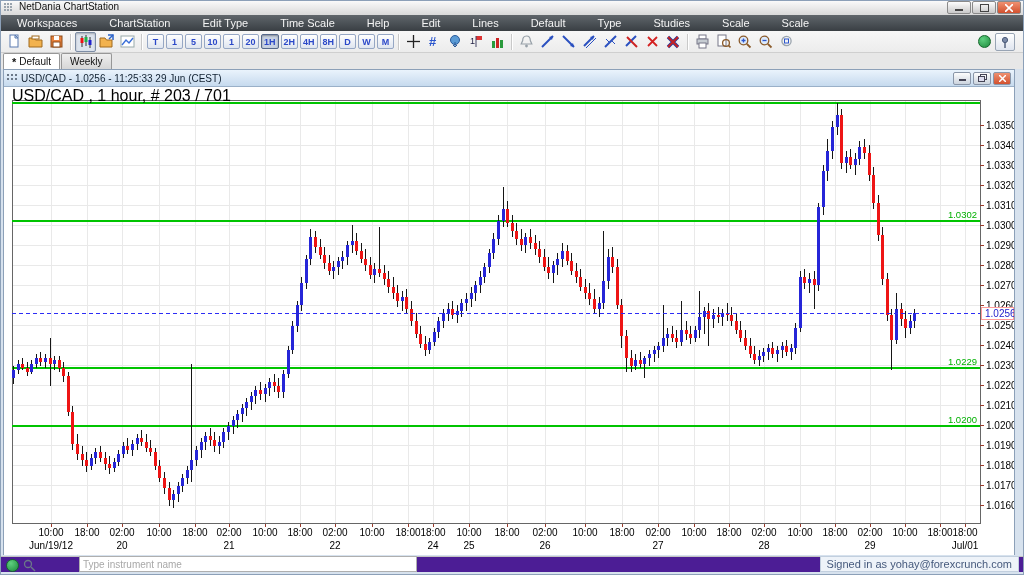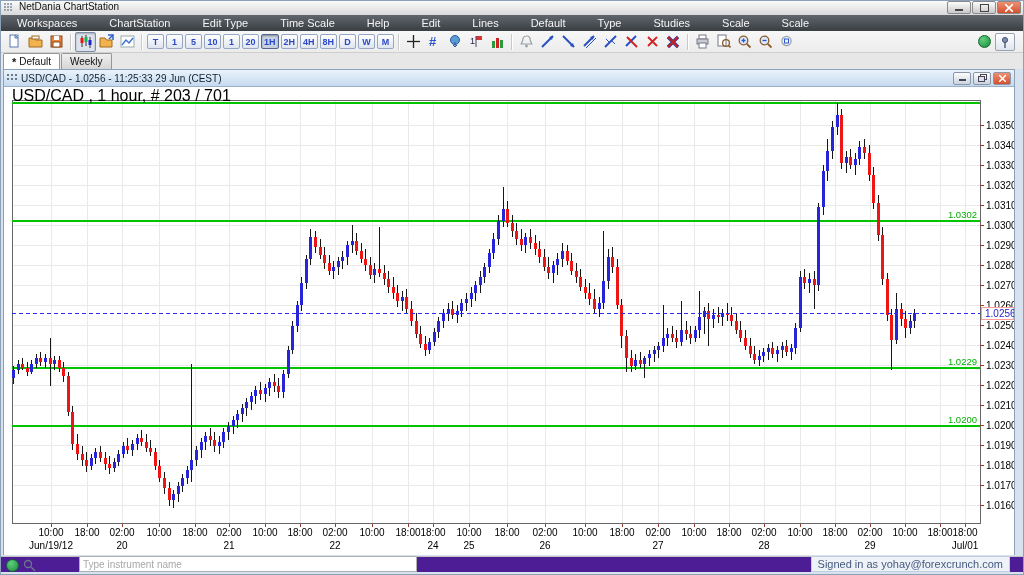--- a/index.html
+++ b/index.html
@@ -62,21 +62,21 @@
 
   
   .statusbar{position:absolute;left:0;top:555px;width:100%;height:16px;background:#4c1d95;
     border-top:1px solid #c4c4c4;display:flex;align-items:flex-end;box-sizing:border-box;}
   .sdot{width:11px;height:11px;border-radius:50%;margin:0 4px 0 5px;
     background:radial-gradient(circle at 35% 30%,#5fd080,#1e8a3c);border:1px solid #14672b;}
   .search-wrap{display:flex;align-items:center;}
   .instrument-input{position:absolute;left:78px;width:330px;height:14px;border:1px solid #afafaf;
     font-size:10px;padding:0 3px;color:#333;background:#fff;}
   .instrument-input::placeholder{color:#a8a8a8;}
-  .signedin{margin-left:auto;margin-right:13px;font-size:11px;color:#45597c;background:#eef3f9;
+  .signedin{margin-left:auto;margin-right:4px;font-size:11px;color:#45597c;background:#eef3f9;
     border:1px solid #c2cfde;padding:1px 6px;}
 </style>
 </head>
 <body>
 
 <div class="app">
 
   <div class="titlebar">
     <span class="app-icon">
       <svg width="11" height="11">

